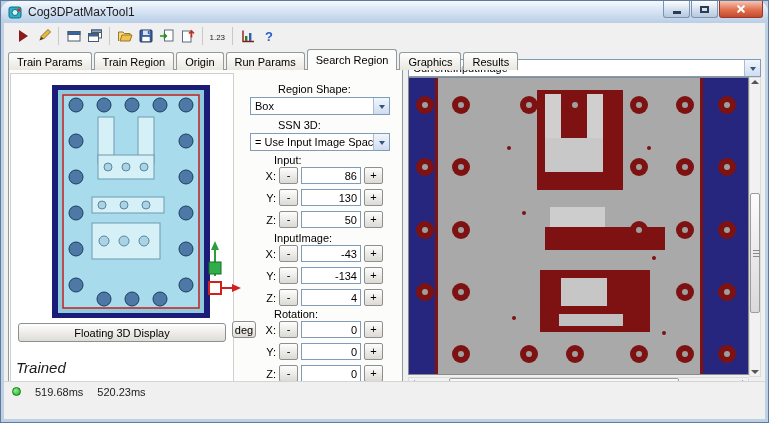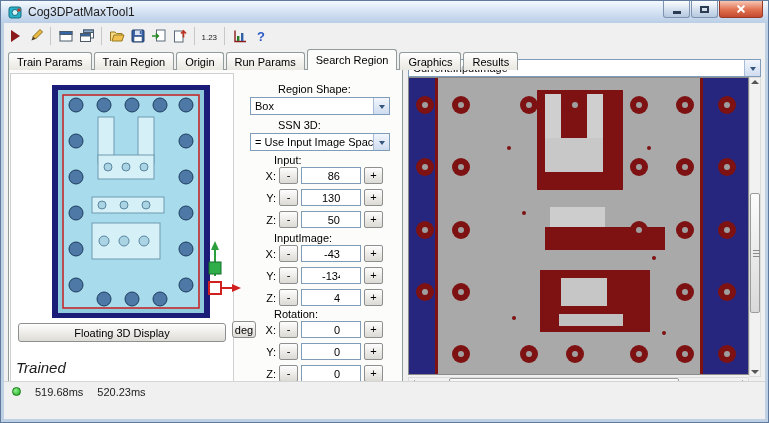--- a/index.html
+++ b/index.html
@@ -5,21 +5,21 @@
   * { margin:0; padding:0; box-sizing:border-box; }
   html,body { background:#9aa5b1; }
   #window {
     position:relative; width:769px; height:423px;
     font-family:"Liberation Sans", sans-serif; font-size:11px; color:#000;
     border:1px solid #5f7a9d; background:#bed0e4;
   }
   #titlebar {
     position:absolute; left:0; top:0; right:0; height:22px;
     background:linear-gradient(180deg,#f4f9fe 0%,#d7e4f4 45%,#b9cee6 100%);
-    display:flex; align-items:center;
+    display:flex; align-items:center;border-radius:11px;
   }
   .title-text { margin-left:5px; font-size:12px; color:#1c1c1c; }
   .win-btns { position:absolute; right:5px; top:0; display:flex; }
   .win-btn {
     height:17px; border:1px solid #7e93ad; border-top:none;
     background:linear-gradient(180deg,#fdfefe,#cfdcec 60%,#b6c9e0);
     display:flex; align-items:center; justify-content:center;
     border-radius:0 0 3px 3px; margin-left:1px; cursor:default;
   }
   .win-btn.min,.win-btn.max { width:27px; }
@@ -32,21 +32,21 @@
   .glyph-close { position:relative; width:10px; height:10px; }
   .glyph-close::before,.glyph-close::after {
     content:''; position:absolute; left:4px; top:0; width:2px; height:10px;
     background:#fff; border-radius:1px;
   }
   .glyph-close::before { transform:rotate(45deg); }
   .glyph-close::after { transform:rotate(-45deg); }
 
   #client { position:absolute; left:3px; top:22px; right:3px; bottom:3px; background:#f0f0f0; overflow:hidden; }
 
-  #toolbar { position:absolute; left:0; top:0; right:0; height:25px; display:flex; align-items:center; padding-left:0; background:#f0f0f0; }
+  #toolbar { position:absolute; left:0; top:0; right:0; height:25px; display:flex; align-items:center; padding-left:8px; background:#f0f0f0; }
   .toolbtn { width:21px; height:21px; display:flex; align-items:center; justify-content:center; border:1px solid transparent; border-radius:2px; }
   .tb-sep { width:1px; height:18px; background:#c8c8c8; margin:0 4px; }
 
   #tabstrip { position:absolute; left:4px; top:26px; height:21px; display:flex; align-items:flex-end; z-index:3; }
   .tab {
     height:18px; padding:0 8px; display:flex; align-items:center;
     border:1px solid #919b9c; border-bottom:none; border-radius:3px 3px 0 0;
     background:linear-gradient(#ffffff,#e9e7e0); margin-right:2px; white-space:nowrap;
   }
   .tab.active { height:21px; background:#fcfcfa; position:relative; z-index:4; }
@@ -64,21 +64,21 @@
 
   .srow { position:absolute; left:254px; display:flex; align-items:center; height:17px; }
   .axis { width:18px; text-align:right; margin-right:3px; }
   .spinbtn {
     width:19px; height:17px; display:flex; align-items:center; justify-content:center;
     background:linear-gradient(#fefefe,#dcdad4); border:1px solid #8e8f8f; border-radius:2px;
     font-size:11px; line-height:1; cursor:default;
   }
   .spininput {
     width:60px; height:17px; margin:0 3px; border:1px solid #7f9db9;
-    text-align:right; padding:0 20px; font-family:"Liberation Sans",sans-serif; font-size:11px;
+    text-align:right; padding:0 3px; font-family:"Liberation Sans",sans-serif; font-size:11px;
   }
   .pushbtn {
     position:absolute; display:flex; align-items:center; justify-content:center;
     background:linear-gradient(#fefefe,#dedcd6); border:1px solid #8e8f8f; border-radius:3px; cursor:default;
   }
   #trained { position:absolute; left:12px; top:336px; font-style:italic; font-size:15px; color:#1a1a1a; }
 
   .sb { position:absolute; background:#f1f1f1; border:1px solid #dcdcdc; }
   .sb-thumb { position:absolute; background:linear-gradient(#fcfcfc,#d9d9d9); border:1px solid #9c9c9c; border-radius:2px; }
   .grip-h { position:absolute; left:50%; top:3px; width:1px; height:8px; background:#8a8a8a; box-shadow:-3px 0 0 #8a8a8a, 3px 0 0 #8a8a8a; }

